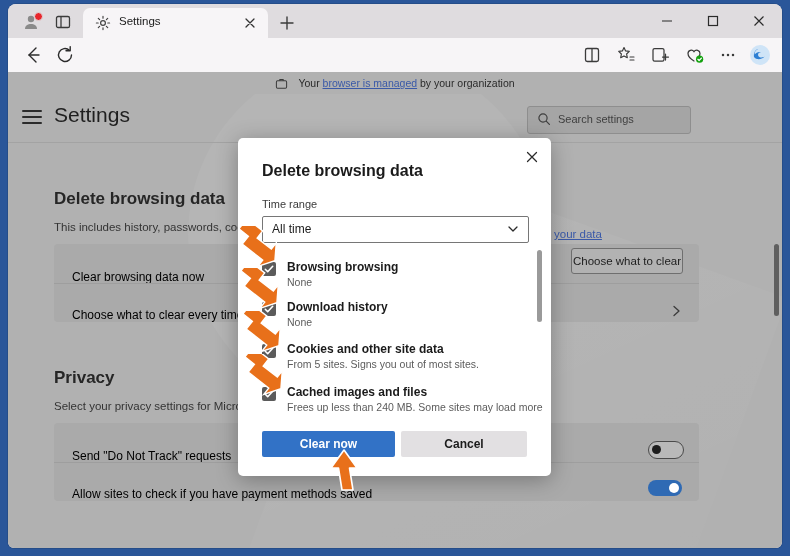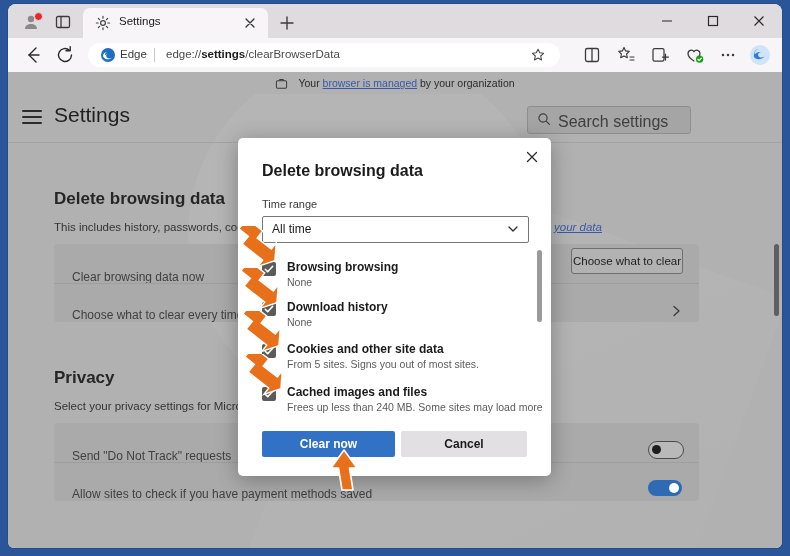--- a/index.html
+++ b/index.html
@@ -77,30 +77,30 @@
 
   .pg-head{position:relative;height:48px;}
   .hamburger{position:absolute;left:14px;top:16px;width:20px;height:14px;}
   .hamburger i{display:block;height:1.6px;background:#2b2b2b;margin-bottom:4.5px;border-radius:1px;}
   .pg-title{position:absolute;left:46px;top:9px;font-size:21px;color:#1f1f1f;font-weight:400;}
   .searchbox{
     position:absolute;right:91px;top:12px;width:162px;height:26px;
     background:#a5a5a5;border:1px solid #8e8e8e;border-radius:3px;
   }
   .s-ico{position:absolute;left:9px;top:5px;width:14px;height:14px;}
-  .s-ph{position:absolute;left:30px;top:6px;font-size:16px;color:#3f3f3f;}
+  .s-ph{position:absolute;left:30px;top:6px;font-size:11px;color:#3f3f3f;}
   .hdr-rule{position:absolute;left:0;right:0;top:48px;height:1px;background:#a3a3a3;}
 
   .pg-body{position:relative;padding:18px 0 0 0;}
   .sec-title{position:absolute;font-size:17px;color:#262626;font-weight:700;}
   .sec-sub{position:absolute;font-size:11.5px;color:#343434;}
   .sec-sub a{color:#3a59a8;text-decoration:underline;}
   .card{position:absolute;background:#aaaaaa;border-radius:4px;}
   .row-sep{position:absolute;height:1px;background:#9e9e9e;}
-  .row-label{position:absolute;font-size:12px;color:#404040;}
+  .row-label{position:absolute;font-size:12px;color:#000000;}
   .btn-outline{
     position:absolute;background:#b2b2b2;border:1px solid #6f6f6f;border-radius:3px;
     font-size:11.5px;color:#1d1d1d;display:flex;align-items:center;justify-content:center;
   }
   .chev{position:absolute;width:16px;height:16px;}
 
   .toggle{position:absolute;width:34px;height:16px;border-radius:9px;}
   .toggle.off{background:#b9b9b9;border:1px solid #4a4a4a;}
   .toggle.off .knob{position:absolute;left:3px;top:3px;width:9px;height:9px;border-radius:50%;background:#1c1c1c;}
   .toggle.on{background:#2f6ab4;}
@@ -201,32 +201,20 @@
     <div class="toolbar">
       <svg class="tb-ico tb-back" viewBox="0 0 24 24">
         <path d="M15 5l-7 7 7 7" fill="none" stroke="#2b2b2b" stroke-width="1.4" stroke-linecap="round" stroke-linejoin="round"></path>
         <path d="M8 12h10" stroke="#2b2b2b" stroke-width="1.4" stroke-linecap="round"></path>
       </svg>
       <svg class="tb-ico tb-reload" viewBox="0 0 24 24">
         <path d="M18.5 12a6.5 6.5 0 1 1-2.1-4.8" fill="none" stroke="#2b2b2b" stroke-width="1.4" stroke-linecap="round"></path>
         <path d="M17.2 3.6v4.2h-4.2" fill="none" stroke="#2b2b2b" stroke-width="1.4" stroke-linecap="round" stroke-linejoin="round"></path>
       </svg>
 
-      <div class="addrbar">
-        <svg class="edge-badge" viewBox="0 0 16 16">
-          <circle cx="8" cy="8" r="7" fill="#1f6fc4"></circle>
-          <path d="M3.2 9.8c1.6 2.8 6 3.4 8.6 1.3-2.3.9-5.2.3-5.6-2.1-.3-1.7 1.3-2.8 2.6-2.6-2 .2-3.2 1-3.6 1.9-.6-1 .1-2.6 1.6-3.3C4.6 5.3 2.6 7.3 3.2 9.8z" fill="#fff"></path>
-        </svg>
-        <div class="edge-label">Edge</div>
-        <div class="addr-sep"></div>
-        <div class="addr-url"><span>edge://</span><b>settings</b><span>/clearBrowserData</span></div>
-        <svg class="fav-star" viewBox="0 0 16 16">
-          <path d="M8 2.2l1.7 3.6 3.9.5-2.9 2.7.8 3.9L8 11l-3.5 1.9.8-3.9L2.4 6.3l3.9-.5z" fill="none" stroke="#4a4a4a" stroke-width="1.1" stroke-linejoin="round"></path>
-        </svg>
-      </div>
 
       <svg class="tb-r r1" viewBox="0 0 24 24">
         <rect x="5.5" y="5.5" width="13" height="13" rx="1.8" fill="none" stroke="#3b3b3b" stroke-width="1.3"></rect>
         <line x1="12" y1="5.5" x2="12" y2="18.5" stroke="#3b3b3b" stroke-width="1.3"></line>
       </svg>
       <svg class="tb-r r2" viewBox="0 0 24 24">
         <path d="M10 4.5l1.6 3.4 3.7.5-2.7 2.6.7 3.7L10 12.9l-3.3 1.8.7-3.7L4.7 8.4l3.7-.5z" fill="none" stroke="#3b3b3b" stroke-width="1.15" stroke-linejoin="round"></path>
         <path d="M16 14h4M16 17h4" stroke="#3b3b3b" stroke-width="1.15" stroke-linecap="round"></path>
       </svg>
       <svg class="tb-r r3" viewBox="0 0 24 24">
@@ -275,21 +263,21 @@
           </svg>
           <div class="s-ph">Search settings</div>
         </div>
         <div class="hdr-rule"></div>
       </div>
 
       <div class="pg-body">
 
         <div class="sec-title" style="left:46px;top:47px;">Delete browsing data</div>
         <div class="sec-sub" style="left:46px;top:79px;">This includes history, passwords, cooki</div>
-        <div class="sec-sub" style="left:546px;top:79px;font-style:italic;"><a href="#">your data</a></div>
+        <div class="sec-sub" style="left:546px;top:86px;"><a href="#">your data</a></div>
 
         <div class="card" style="left:46px;top:102px;width:645px;height:78px;"></div>
         <div class="row-label" style="left:64px;top:128px;">Clear browsing data now</div>
         <div class="btn-outline" style="left:563px;top:106px;width:110px;height:24px;">Choose what to clear</div>
         <div class="row-sep" style="left:46px;top:141px;width:645px;"></div>
         <div class="row-label" style="left:64px;top:166px;">Choose what to clear every time you</div>
         <svg class="chev" style="left:660px;top:161px;" viewBox="0 0 16 16">
           <path d="M6 3.5l5 4.5-5 4.5" fill="none" stroke="#3b3b3b" stroke-width="1.3" stroke-linecap="round" stroke-linejoin="round"></path>
         </svg>
 

